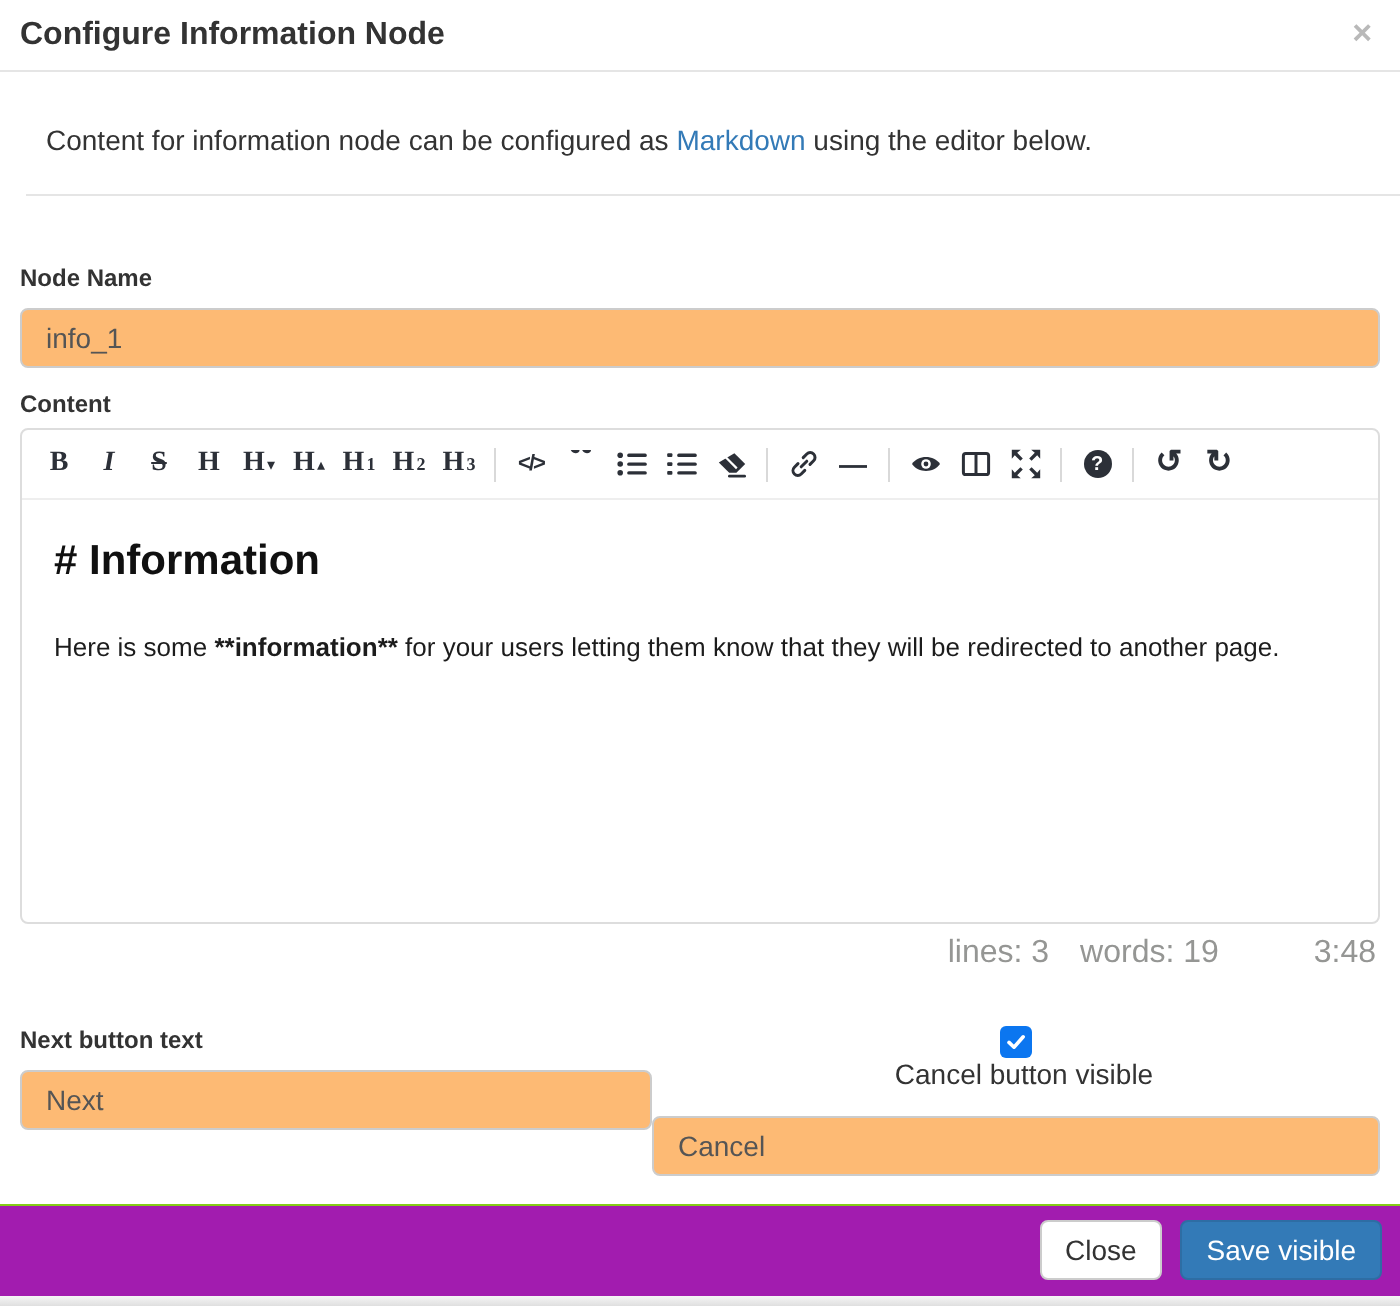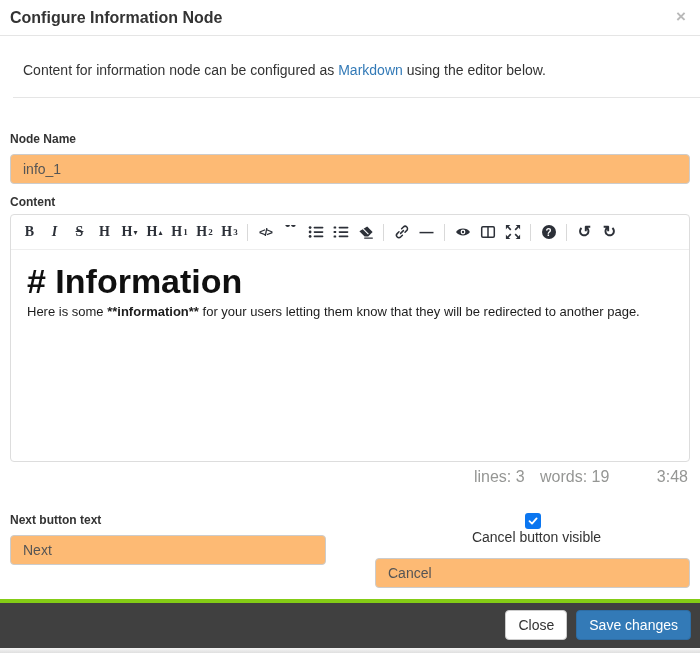--- a/index.html
+++ b/index.html
@@ -42,37 +42,37 @@
   .tb-code { font-size:11px; font-weight:bold; letter-spacing:-1px; color:#2c3038; }
   .tb-quote { font-family:"Liberation Serif", serif; font-weight:bold; font-size:26px; line-height:6px;
     height:14px; overflow:hidden; display:inline-block; color:#2c3038; }
   .tb-hr { font-weight:bold; font-size:14px; color:#2c3038; }
   .tb-undo { font-size:16px; font-weight:bold; color:#2c3038; line-height:16px; }
   .tb-sep { border-left:1px solid #d9d9d9; height:17px; margin:0 5px; }
   .qcircle { width:14px; height:14px; border-radius:50%; background:#2c3038; color:#fff;
     font-size:10px; font-weight:bold; display:flex; align-items:center; justify-content:center; }
 
   .editor-body { height:211px; padding:13px 16px; overflow:hidden; cursor:text; }
-  .editor-h1 { font-size:34px; font-weight:bold; color:#101010; line-height:36px; margin:0 0 3px 0; }
+  .editor-h1 { font-size:21px; font-weight:bold; color:#101010; line-height:36px; margin:0 0 15px 0; }
   .editor-p { font-size:13px; color:#1c1c1c; line-height:19px; margin:0; }
 
   .statusbar { text-align:right; font-size:16px; color:#959694; padding:6px 2px 0 0; }
   .sb-item { margin-left:11px; }
   .sb-cursor { margin-left:43px; }
 
   
-  .row2 { display:grid; grid-template-columns:316px 1fr; column-gap:49px; margin-top:26px; }
+  .row2 { display:grid; grid-template-columns:316px 1fr; margin-top:26px; }
   .chk-row { display:flex; align-items:center; margin:1px 0 13px 0; cursor:pointer;flex-direction:column; }
   .checkbox { width:16px; height:16px; border-radius:3px; background:#0b76f0; display:inline-flex;
     align-items:center; justify-content:center; flex:0 0 auto; }
   .chk-label { font-size:14px; color:#333; margin-left:8px; line-height:16px; }
 
   
-  .modal-footer { position:absolute; left:0; right:0; bottom:5px; background:#404040;
-    border-top:4px solid #84cc16; padding:7px 9px 8px 10px;
+  .modal-footer { position:absolute; left:0; right:0; bottom:5px; background:#a21caf;
+    border-top:1px solid #84cc16; padding:7px 9px 8px 10px;
     display:flex; justify-content:flex-end; align-items:center; gap:9px; }
   .btn { font-size:14px; line-height:18px; border-radius:4px; padding:5px 12px;
     font-family:inherit; cursor:pointer; }
   .btn-default { background:#fff; border:1px solid #ccc; color:#333; }
   .btn-primary { background:#337ab7; border:1px solid #2e6da4; color:#fff; }
 
   .bottom-strip { position:absolute; left:0; right:0; bottom:0; height:5px;
     background:linear-gradient(#f6f6f6, #dfdfdf); }
 
   svg.ic { display:block; }
@@ -251,16 +251,16 @@
         </span>
         <span class="chk-label">Cancel button visible</span>
       </div>
       <input class="text-input" type="text" value="Cancel" style="">
     </div>
   </div>
 </div>
 
 <div class="modal-footer">
   <button class="btn btn-default">Close</button>
-  <button class="btn btn-primary">Save changes</button>
+  <button class="btn btn-primary">Save visible</button>
 </div>
 
 <div class="bottom-strip"></div>
 
 </body></html>

